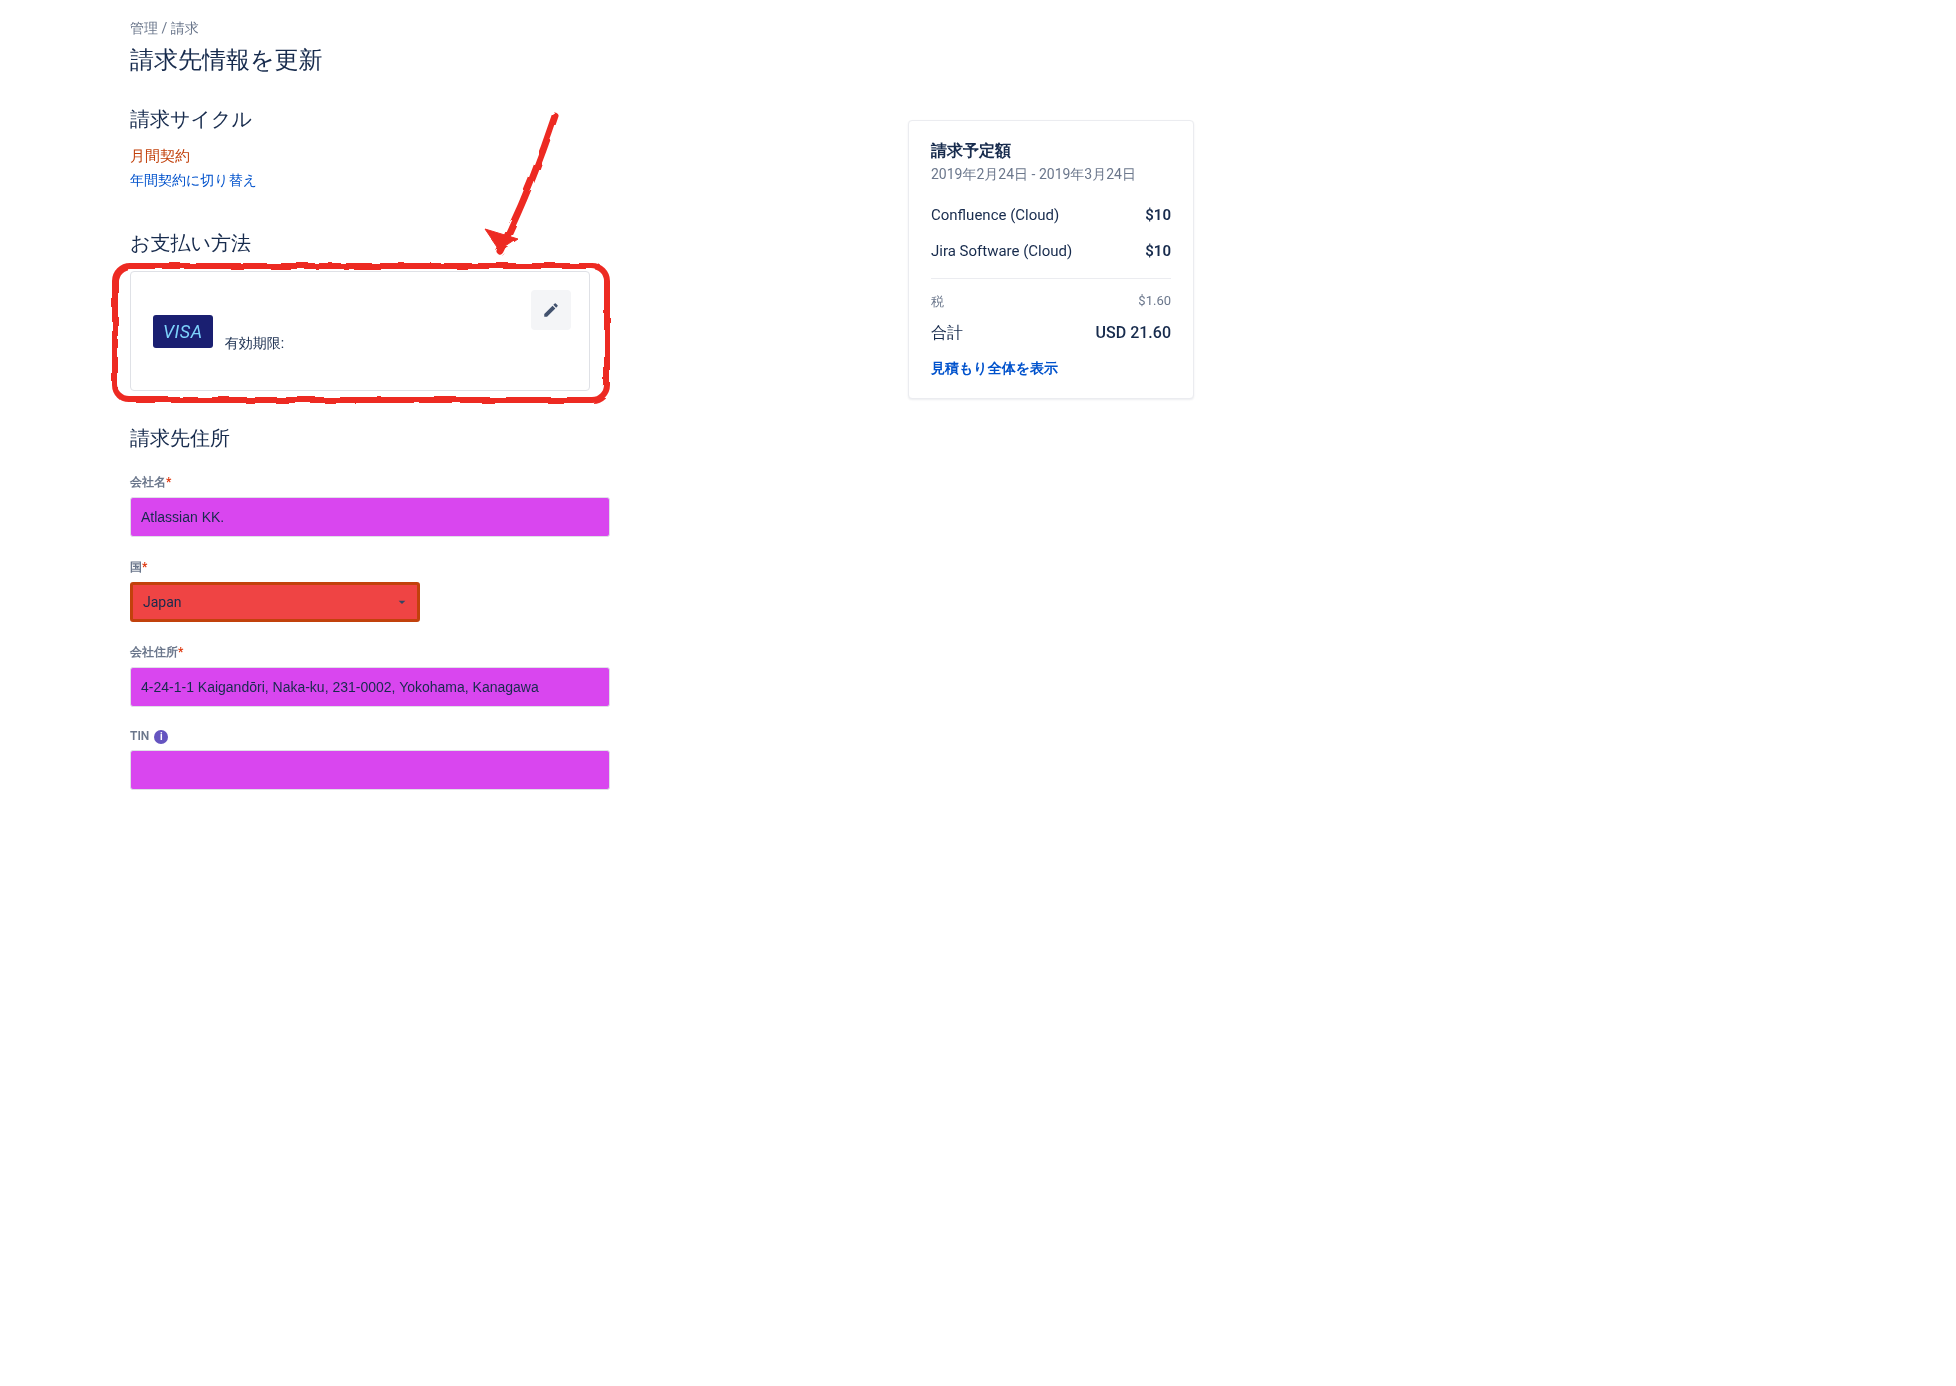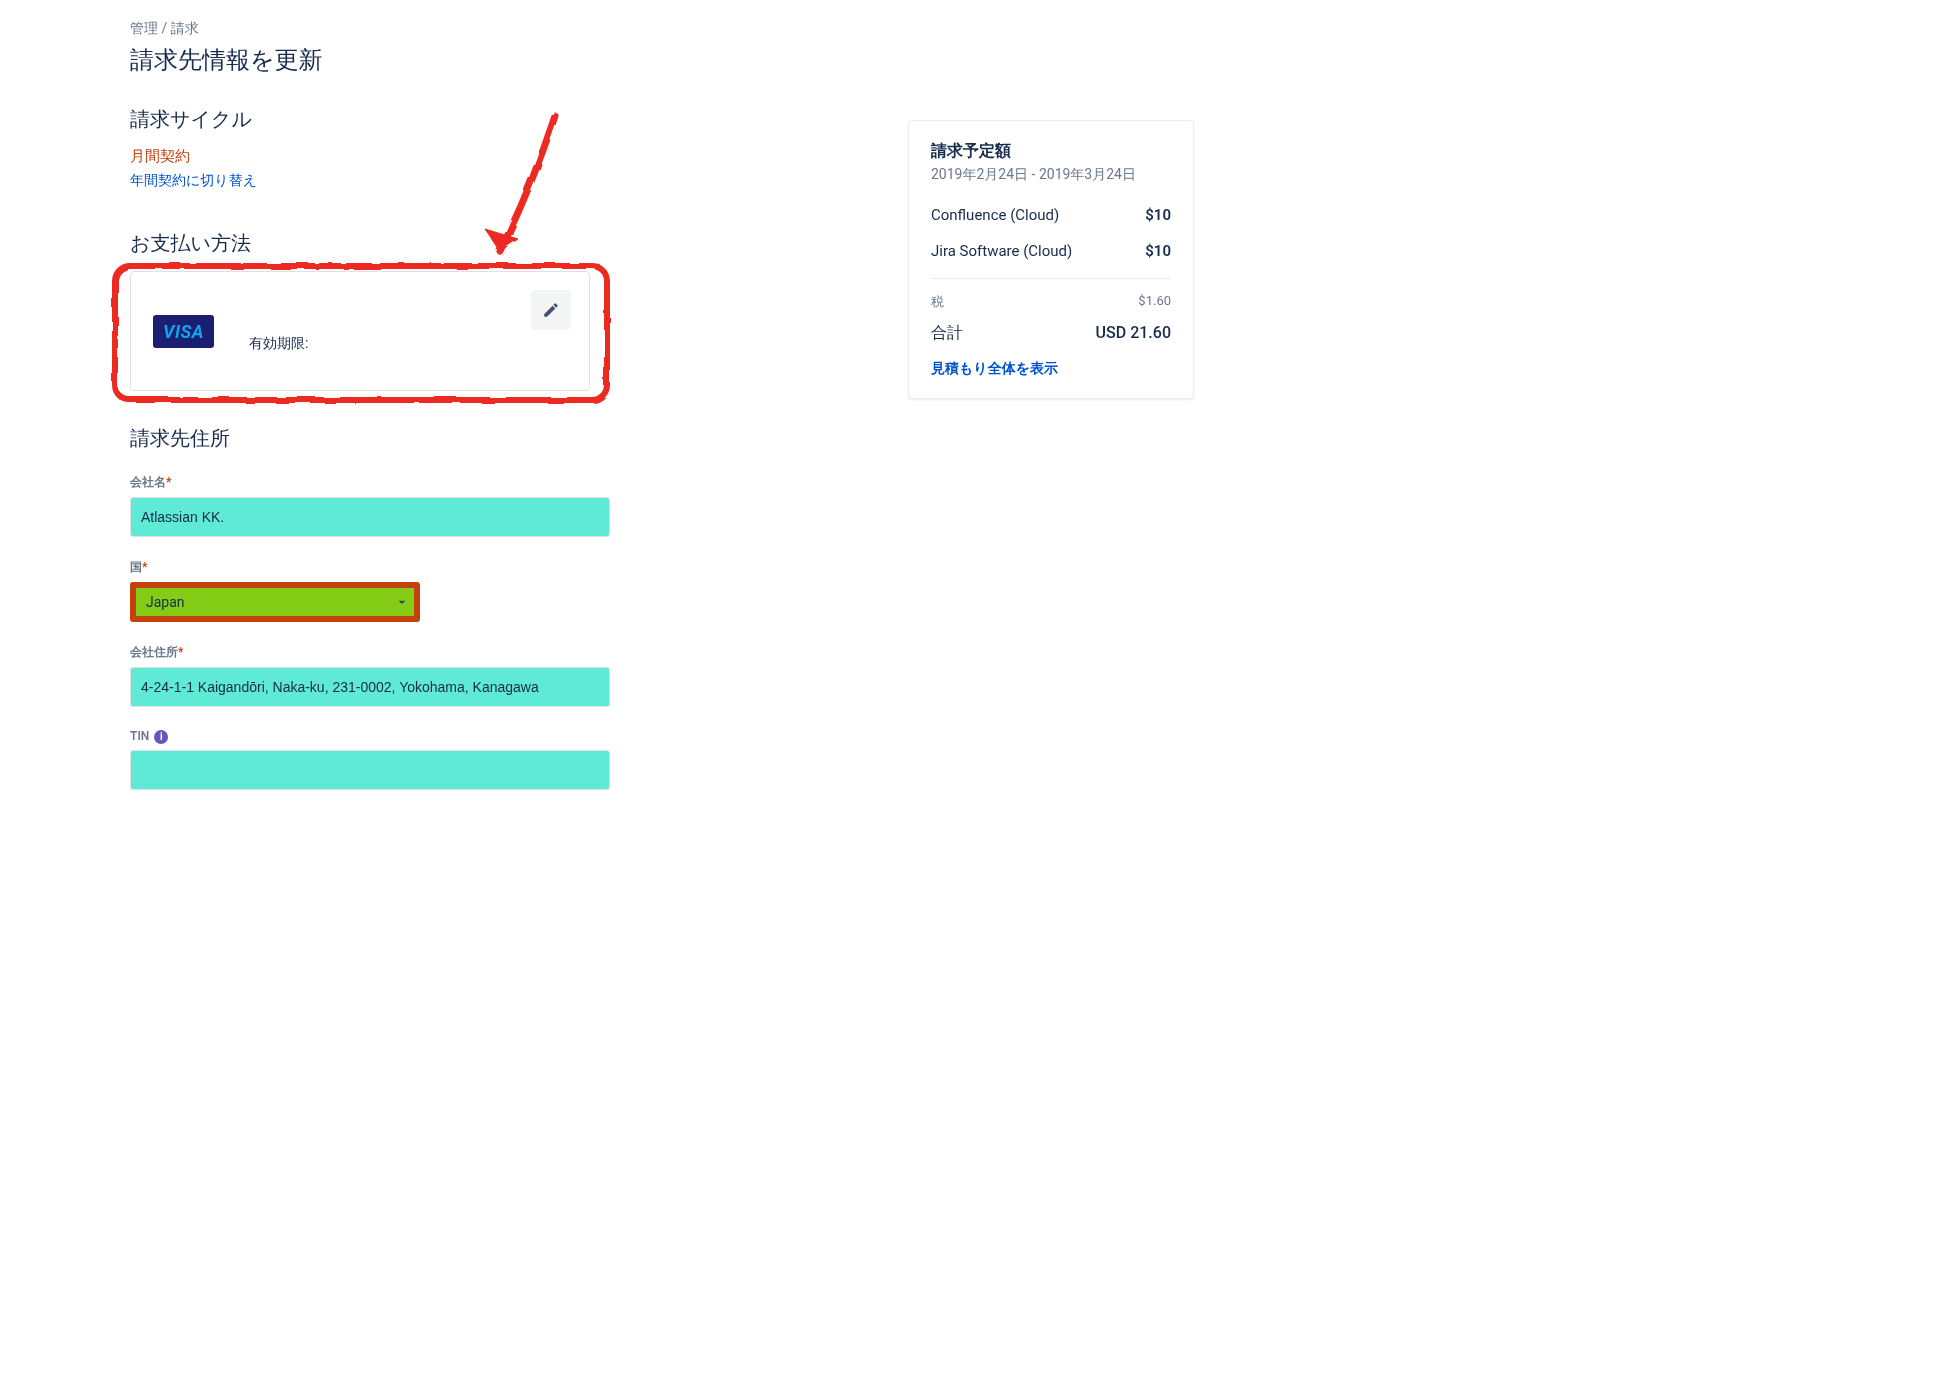--- a/index.html
+++ b/index.html
@@ -63,28 +63,28 @@
       border-radius: 4px;
       padding: 22px 22px;
       display: flex;
       align-items: center;
       position: relative;
       height: 120px;
       background: #fff;
     }
     .visa-badge {
       background: #1A1F71;
-      color: #0ea5e9;
-      font-weight: 700;
+      color: #7dd3fc;
+      font-weight: 400;
       font-style: italic;
       font-size: 18px;
       padding: 6px 10px;
       border-radius: 3px;
       letter-spacing: 0.5px;
-      margin-right: 35px;
+      margin-right: 12px;
     }
     .card-info { font-size: 14px; color: #172B4D; }
     .card-exp-label { margin-top: 26px; text-align: center; }
     .edit-btn {
       position: absolute;
       top: 18px;
       right: 18px;
       width: 40px;
       height: 40px;
       border-radius: 4px;
@@ -151,35 +151,35 @@
     }
     .text-input {
       width: 100%;
       max-width: 480px;
       height: 40px;
       border: 1px solid #DFE1E6;
       border-radius: 3px;
       padding: 4px 10px;
       font-size: 14px;
       color: #172B4D;
-      background: #5eead4;
+      background: #d946ef;
     }
     .select-wrap {
       position: relative;
       width: 290px;
     }
     .select {
       width: 100%;
       height: 40px;
-      border: 6px solid #c2410c;
+      border: 3px solid #c2410c;
       border-radius: 3px;
       padding: 0 10px;
       font-size: 14px;
       color: #172B4D;
-      background: #84cc16;
+      background: #ef4444;
       appearance: none;
       cursor: pointer;
     }
     .select-chevron {
       position: absolute;
       right: 10px;
       top: 50%;
       transform: translateY(-50%);
       pointer-events: none;
     }

